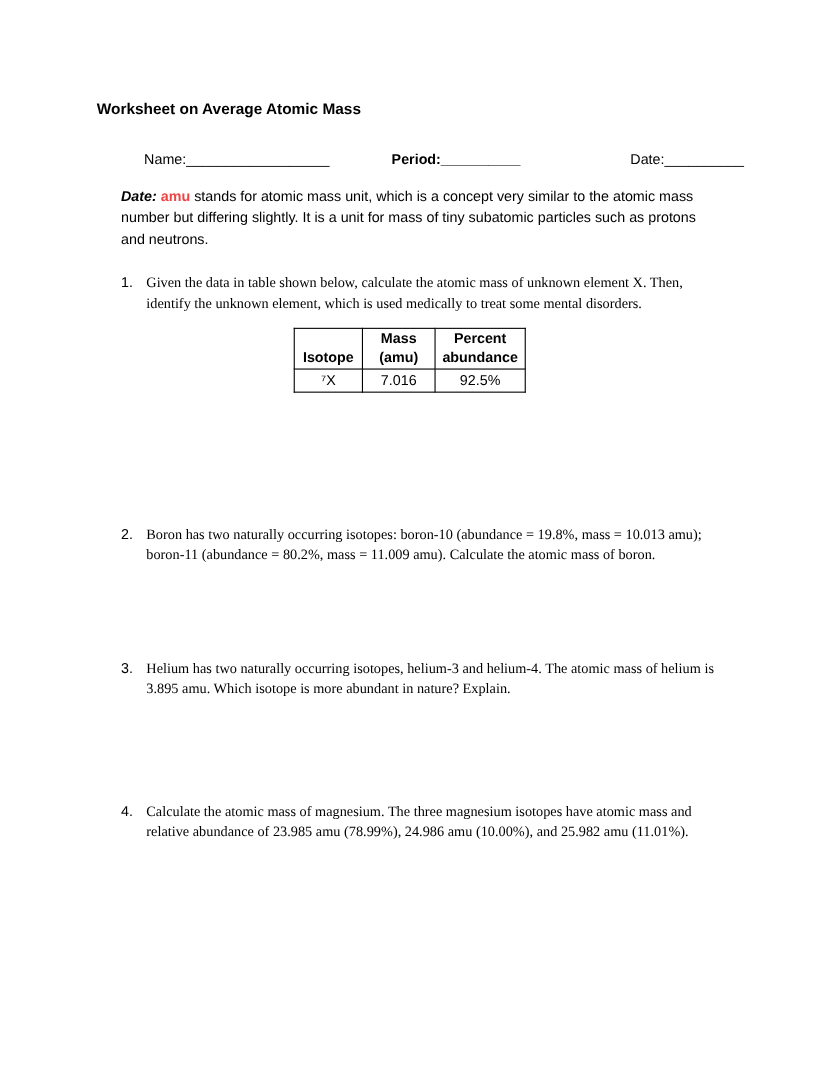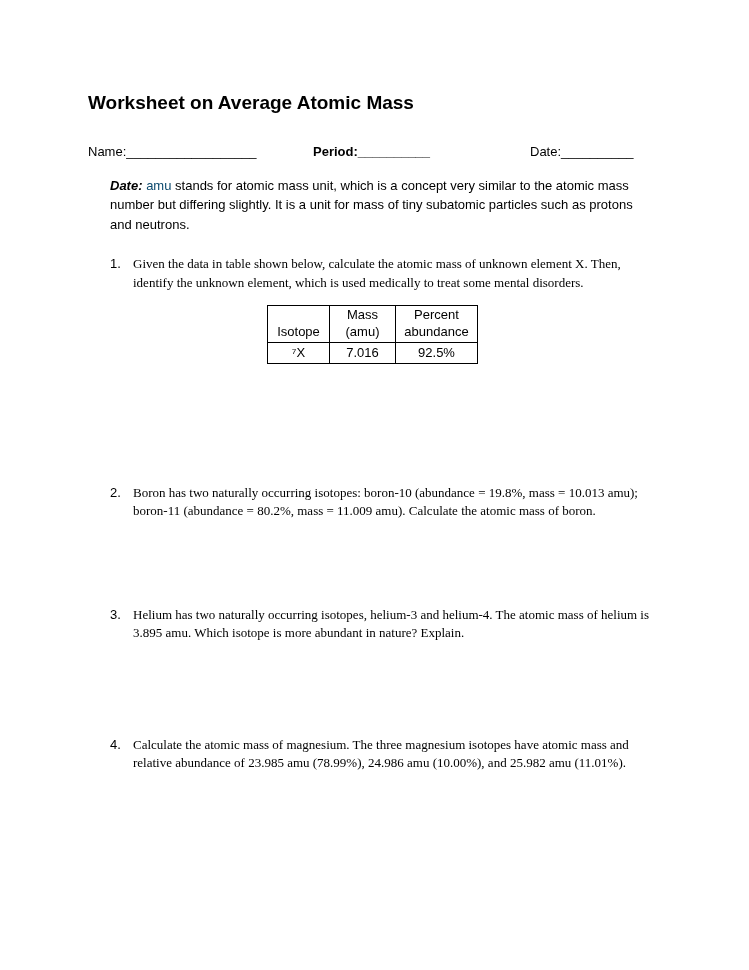--- a/index.html
+++ b/index.html
@@ -14,45 +14,46 @@
     background: #ffffff;
     box-sizing: border-box;
     padding: 90px 89px 0 88px;
     font-family: "Liberation Sans", sans-serif;
     font-size: 13px;
     line-height: 1.4;
     color: #000000;
     overflow: hidden;
   }
   .title {
-    font-size: 19px;
+    font-size: 14px;
     font-weight: bold;
     margin: 0;
   }
   .fields-row {
     position: relative;
     height: 18px;
     margin-top: 26px;
+    margin-left: 43px;
   }
   .field { position: absolute; top: 0; white-space: nowrap; }
   .field.name   { left: 0; }
   .field.period { left: 225px; font-weight: bold; }
   .field.date   { left: 442px; }
   .note {
     margin: 15px 0 0 22px;
     width: 540px;
     line-height: 1.5;
   }
   .note-label {
     font-weight: bold;
     font-style: italic;
   }
   .amu-red {
-    color: #0c4a6e;
-    font-weight: normal;
+    color: #ef4444;
+    font-weight: bold;
   }
   .item {
     display: flex;
     margin-left: 22px;
   }
   .item .num {
     flex: none;
     width: 23px;
   }
   .item .txt {
@@ -70,21 +71,21 @@
     margin: 13px 0 0 179px;
     font-size: 13px;
   }
   table.isotope th,
   table.isotope td {
     border: 1px solid #000000;
     padding: 1px 6px;
     text-align: center;
   }
   table.isotope th {
-    font-weight: normal;
+    font-weight: bold;
     white-space: pre-line;
     vertical-align: bottom;
     line-height: 1.3;
   }
   table.isotope col.c-isotope { width: 62px; }
   table.isotope col.c-mass    { width: 66px; }
   table.isotope col.c-percent { width: 82px; }
 </style>
 </head>
 <body>

